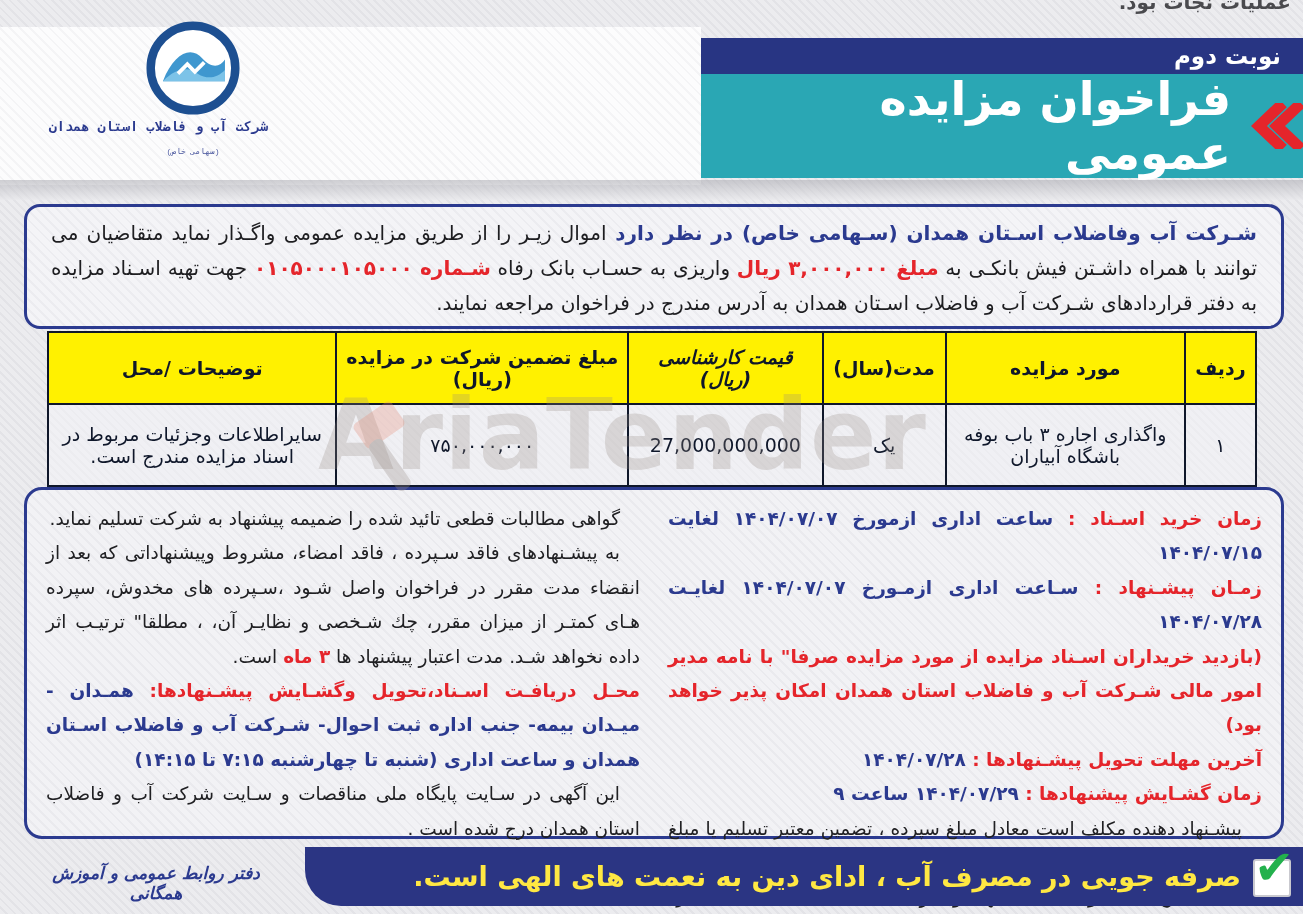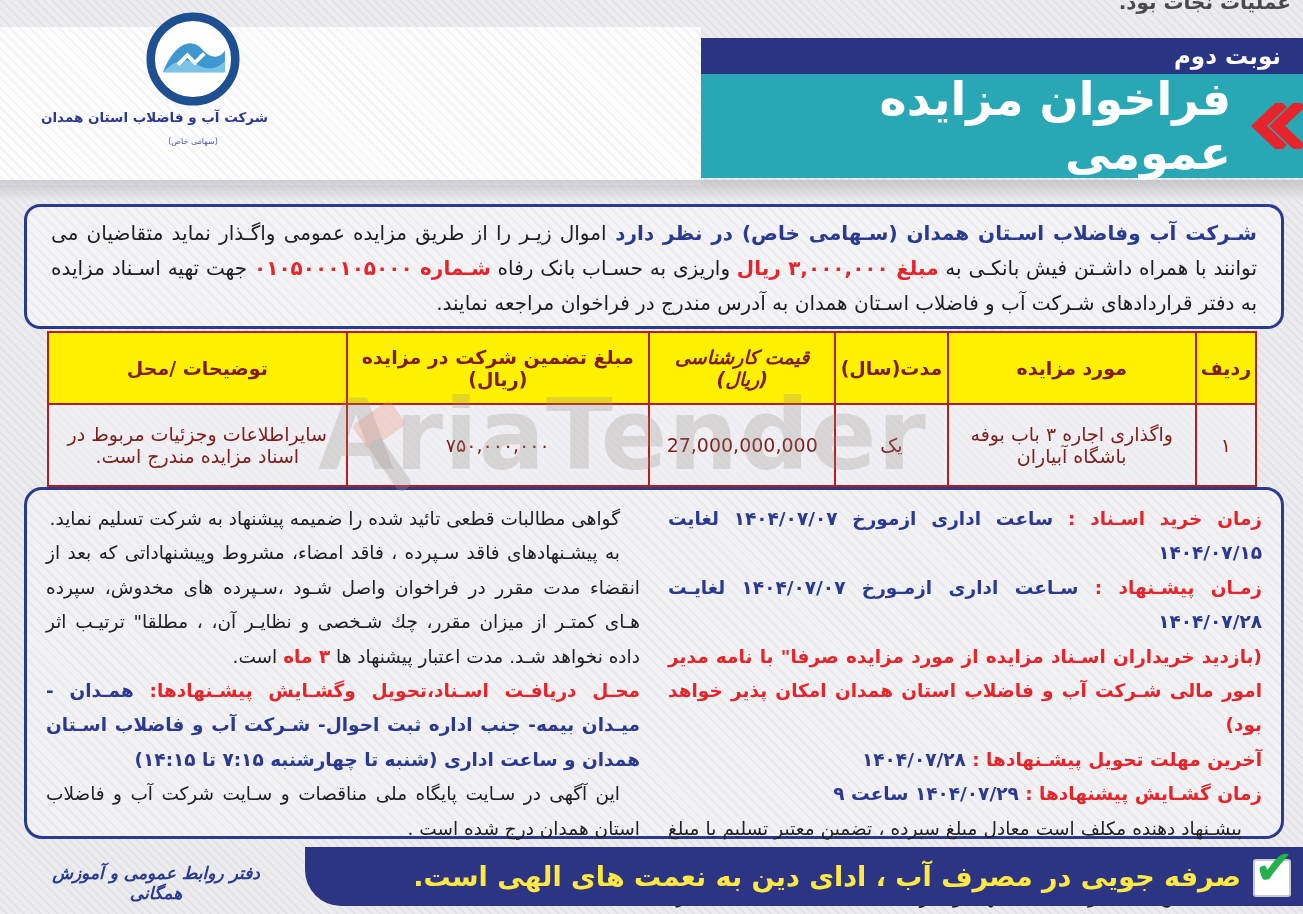--- a/index.html
+++ b/index.html
@@ -7,21 +7,21 @@
     width:1303px;height:914px;position:relative;overflow:hidden;
     font-family:"DejaVu Sans",sans-serif;
     background:
       repeating-linear-gradient(45deg, #ececef 0 4px, #e3e3e7 4px 6px);
   }
   
   .top-cut{position:absolute;top:-10px;right:12px;direction:rtl;color:#4a4a4e;font-size:20px;font-weight:bold;}
   
   .header-white{position:absolute;left:0;top:27px;width:701px;height:158px;
     background:repeating-linear-gradient(45deg,#fcfcfd 0 5px,#f4f4f6 5px 7px);}
-  .logo-wrap{position:absolute;left:118px;top:12px;width:150px;text-align:center;}
+  .logo-wrap{position:absolute;left:118px;top:21px;width:150px;text-align:center;font-family:Liberation Mono, monospace;}
   .logo-svg{width:94px;height:94px;display:block;margin:0 auto;}
   .org-name{color:#2b3a8f;font-size:13.5px;font-weight:bold;direction:rtl;margin-top:3px;white-space:nowrap;}
   .org-sub{color:#4d5aa0;font-size:8px;direction:rtl;margin-top:12px;}
   .bar-top{position:absolute;left:701px;top:38px;right:0;height:36px;background:#283583;
     color:#ffffff;direction:rtl;font-size:23px;font-weight:bold;line-height:36px;padding-right:22px;box-sizing:border-box;}
   .bar-main{position:absolute;left:701px;top:74px;right:0;height:104px;background:#2aa7b4;
     display:flex;flex-direction:row;direction:rtl;align-items:center;box-sizing:border-box;gap:20px;}
   .chev-svg{width:52px;height:46px;flex:0 0 auto;}
   .bar-title{color:#ffffff;font-size:46px;font-weight:bold;letter-spacing:-1px;}
   .shadow-band{position:absolute;left:0;top:180px;width:100%;height:20px;
@@ -34,22 +34,22 @@
   .box-intro{position:absolute;left:24px;top:204px;width:1206px;height:101px;
     border:3px solid #2b3a8f;border-radius:16px;
     background:repeating-linear-gradient(45deg,#f4f4f7 0 5px,#ececf0 5px 7px);
     padding:9px 24px;direction:rtl;text-align:justify;
     font-size:20px;line-height:35px;color:#1d1d20;z-index:2;}
   .b-blue{color:#2b3a8f;font-weight:bold;}
   .b-red{color:#e5252b;font-weight:bold;}
   
   .tender-table{position:absolute;left:47px;top:331px;width:1210px;border-collapse:collapse;
     direction:rtl;z-index:2;}
-  .tender-table th,.tender-table td{border:2px solid #b91c1c;text-align:center;vertical-align:middle;
-    font-size:19px;color:#7f1d1d;padding:2px 0;}
+  .tender-table th,.tender-table td{border:2px solid #0f172a;text-align:center;vertical-align:middle;
+    font-size:19px;color:#0f172a;padding:2px 6px;}
   .tender-table th{background:#fff100;font-weight:bold;height:66px;}
   .tender-table td{height:76px;background:rgba(244,244,247,.55);}
   .c-radif{width:58px;} .c-mored{width:246px;} .c-modat{width:110px;}
   .c-gheymat{width:184px;font-style:italic;} .c-tazmin{width:300px;} .c-tozih{width:296px;}
   
   .box-details{position:absolute;left:24px;top:487px;width:1216px;height:322px;
     border:3px solid #2b3a8f;border-radius:18px;
     background:repeating-linear-gradient(45deg,#f2f2f5 0 5px,#eaeaee 5px 7px);
     padding:12px 19px;direction:rtl;display:flex;gap:28px;z-index:2;}
   .dcol{flex:1 1 0;text-align:justify;}

